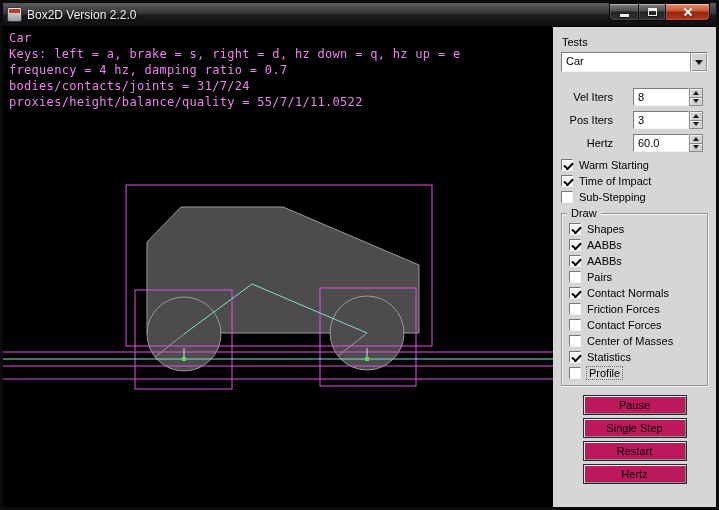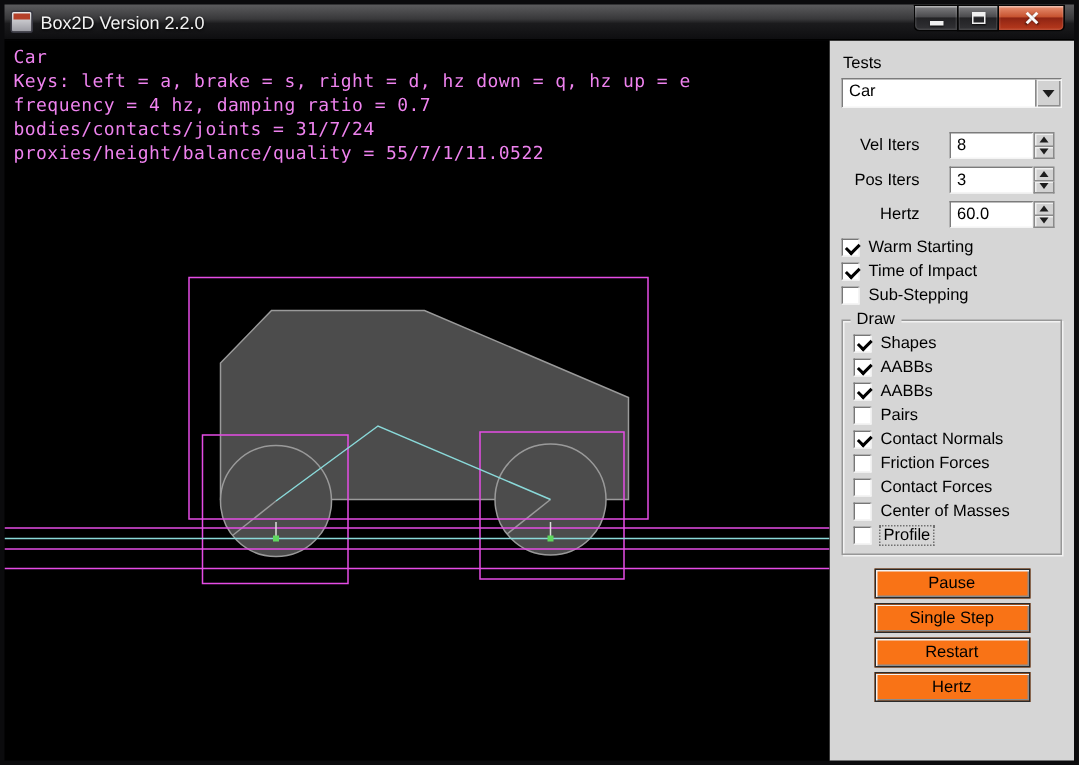--- a/index.html
+++ b/index.html
@@ -54,21 +54,21 @@
   .cbrow { display:flex; align-items:center; height:16px; }
   .cb { width:12px; height:12px; background:#fff; border:1px solid; border-color:#777 #f4f4f4 #f4f4f4 #777; position:relative; flex:none; margin-right:6px; }
   .cb.on::after { content:""; position:absolute; left:2px; top:2px; width:7px; height:4px; border-left:2px solid #000; border-bottom:2px solid #000; transform:rotate(-45deg); }
   .cblabel { white-space:nowrap; }
   .cblabel.focused { outline:1px dotted #707070; padding:0 2px; }
 
   .groupbox { position:relative; border:1px solid #979797; box-shadow:inset 1px 1px 0 #f2f2f2, 1px 1px 0 #f2f2f2; margin-top:8px; padding:7px 4px 4px 7px;text-align:center; }
   .groupbox-label { position:absolute; top:-7px; left:5px; background:#d6d6d6; padding:0 4px; }
 
   .button-stack { margin-top:9px; }
-  .glui-btn { display:block; width:104px; height:20px; margin:0 auto 3px auto; background:#f97316; border:1px solid #2a2a2a; box-shadow:inset 1px 1px 0 #f2f2f2, inset -1px -1px 0 #8c8c8c; font-family:"Liberation Sans",sans-serif; font-size:11px; color:#000; }
+  .glui-btn { display:block; width:104px; height:20px; margin:0 auto 3px auto; background:#be185d; border:1px solid #2a2a2a; box-shadow:inset 1px 1px 0 #f2f2f2, inset -1px -1px 0 #8c8c8c; font-family:"Liberation Sans",sans-serif; font-size:11px; color:#000; }
 </style>
 </head>
 <body>
 
 <div class="window">
 
   <div class="titlebar">
     <div class="app-icon"></div>
     <div class="title-text">Box2D Version 2.2.0</div>
     <div class="win-controls">
@@ -213,20 +213,24 @@
         </div>
         <div class="cbrow">
           <span class="cb"></span>
           <span class="cblabel">Contact Forces</span>
         </div>
         <div class="cbrow">
           <span class="cb"></span>
           <span class="cblabel">Center of Masses</span>
         </div>
         <div class="cbrow">
+          <span class="cb on"></span>
+          <span class="cblabel">Statistics</span>
+        </div>
+        <div class="cbrow">
           <span class="cb"></span>
           <span class="cblabel focused">Profile</span>
         </div>
       </div>
 
       <div class="button-stack">
         <button class="glui-btn">Pause</button>
         <button class="glui-btn">Single Step</button>
         <button class="glui-btn">Restart</button>
         <button class="glui-btn">Hertz</button>

